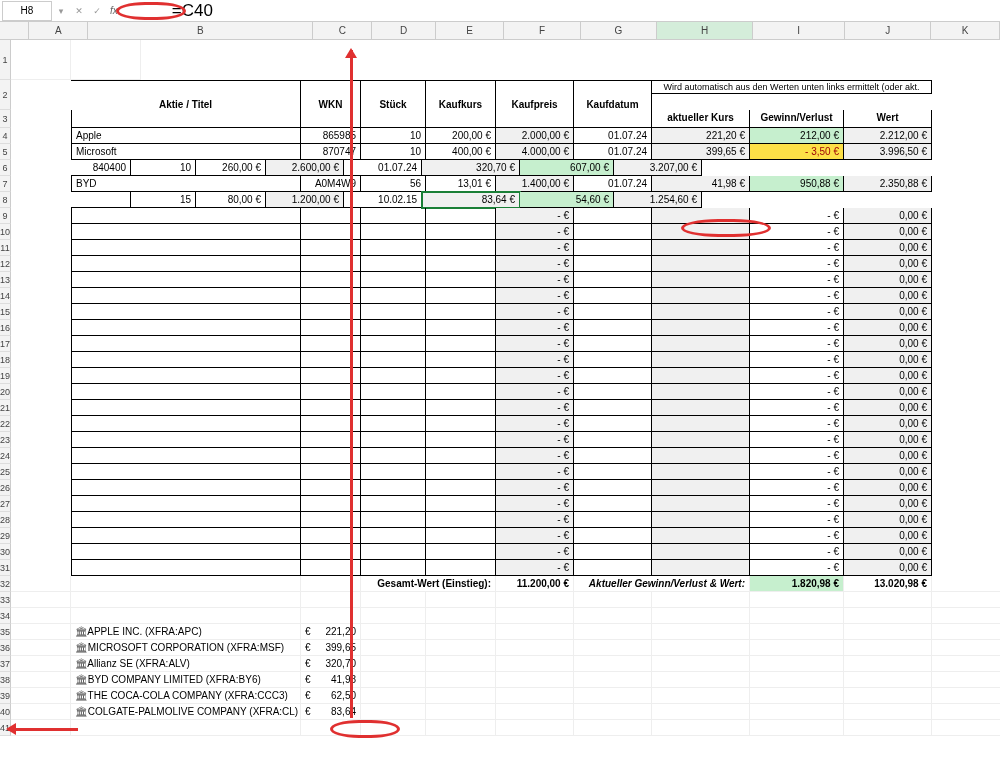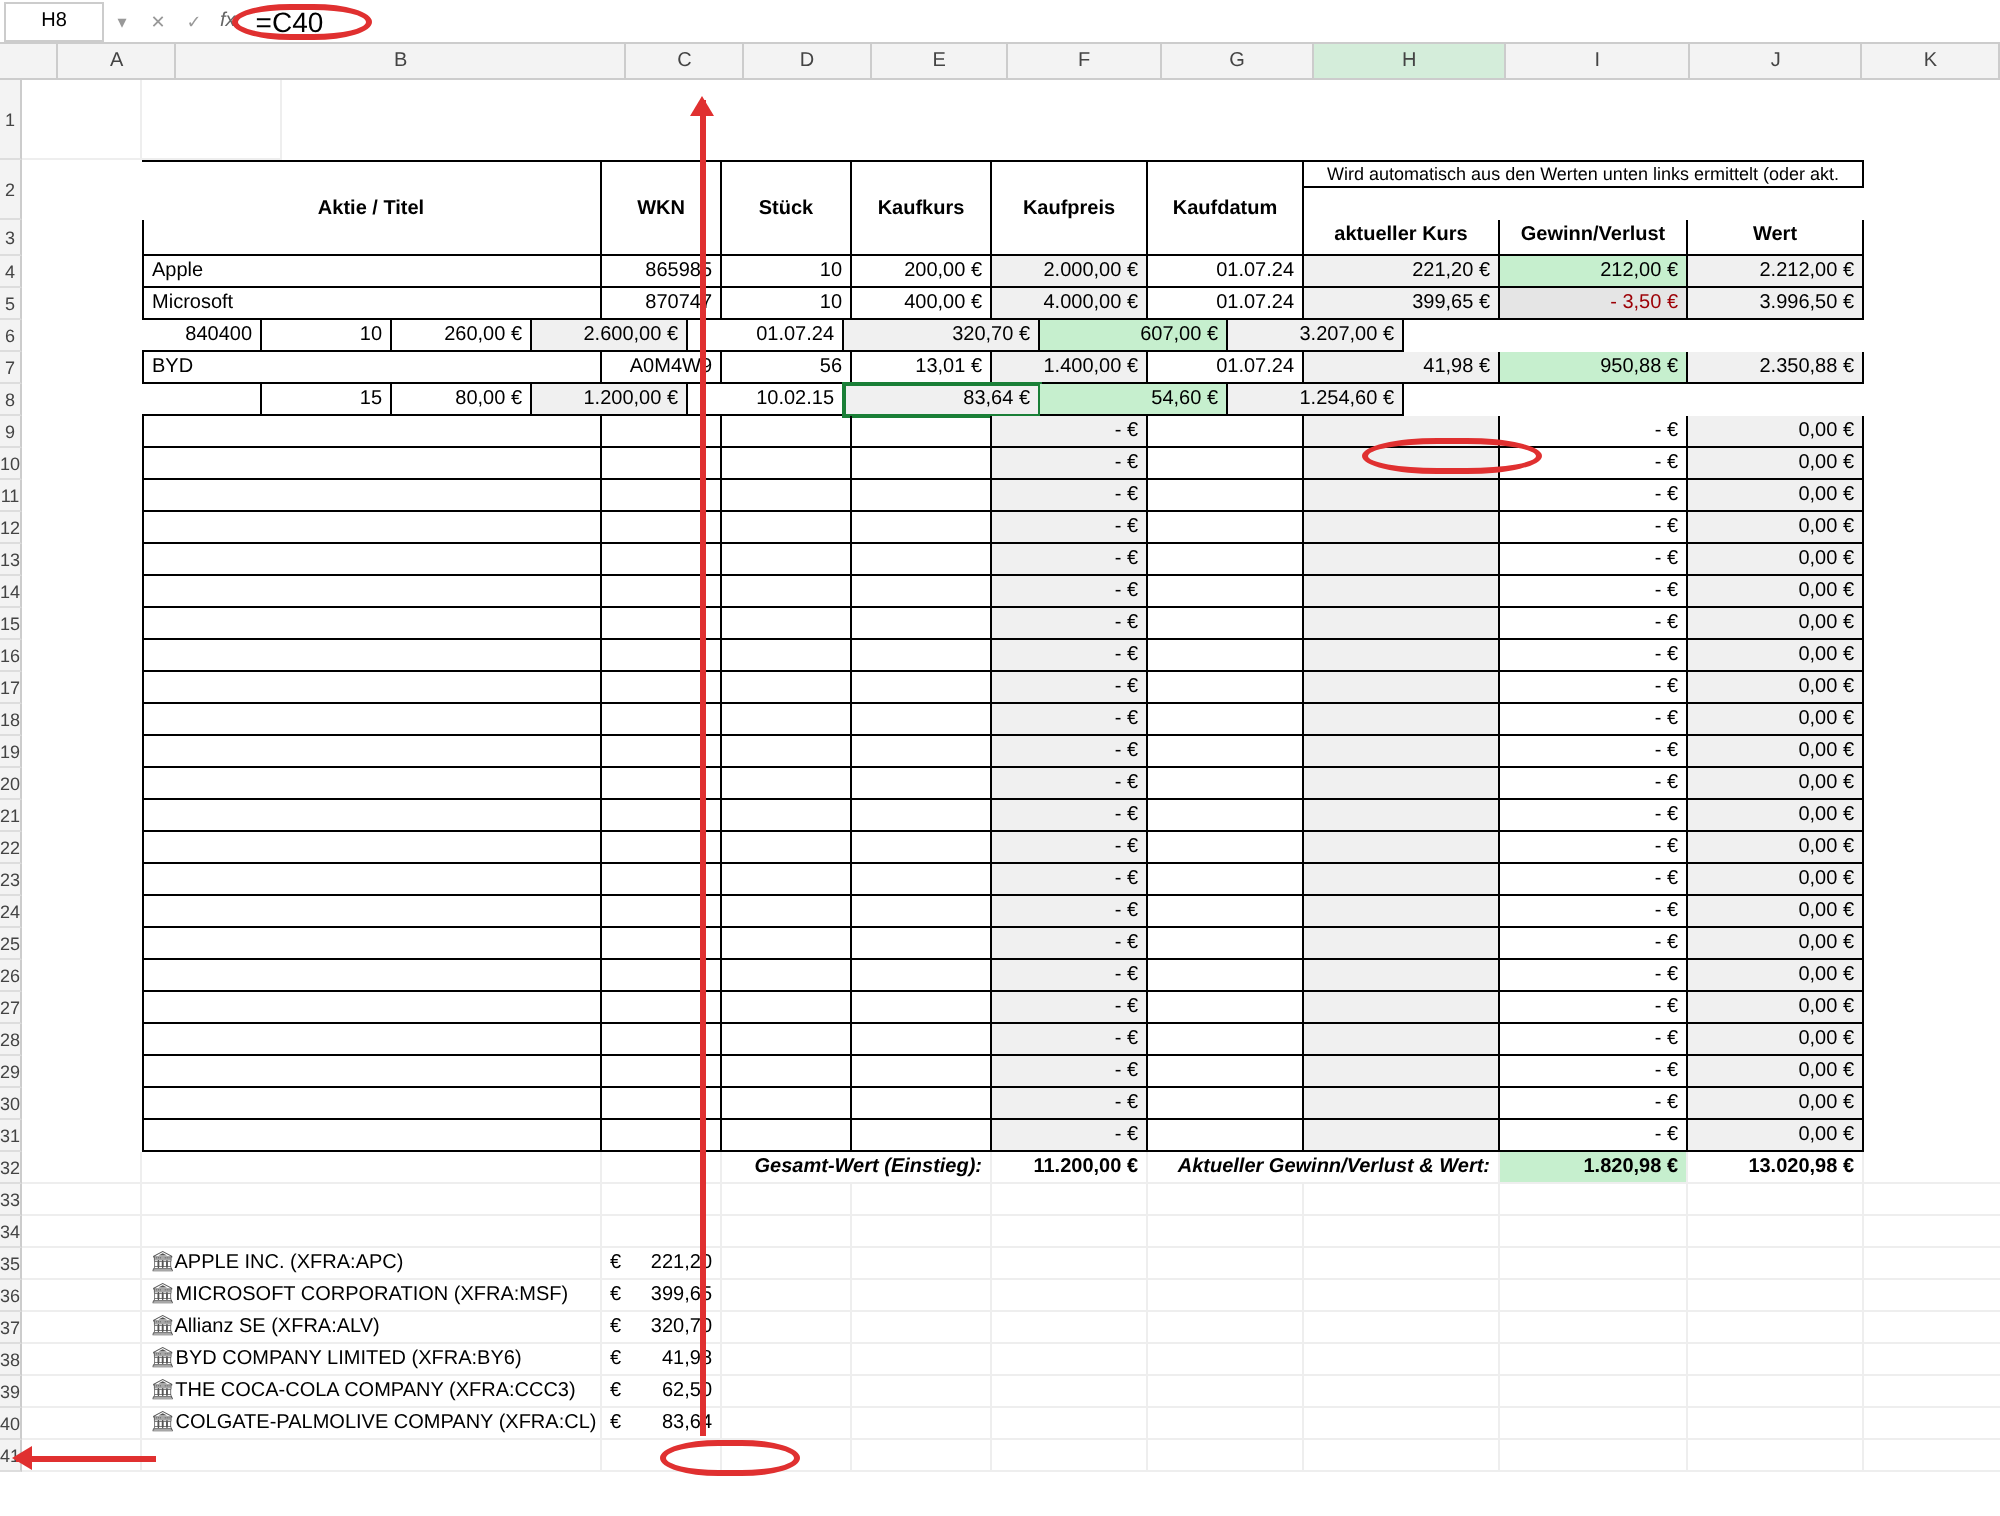--- a/index.html
+++ b/index.html
@@ -3,21 +3,21 @@
 <meta charset="utf-8">
 <style>
 * { box-sizing: border-box; margin: 0; padding: 0; }
 body { font-family: Arial, sans-serif; font-size: 11px; background: #fff; width: 1000px; height: 758px; overflow: hidden; position: relative; }
 
 
 .formula-bar { height: 22px; border-bottom: 1px solid #ccc; display: flex; align-items: center; background: #fff; font-size: 11px; }
 .name-box { width: 50px; height: 20px; border: 1px solid #ccc; text-align: center; line-height: 18px; margin-left: 2px; background: #fff; font-size: 10px; }
 .fb-ctrl { width: 18px; text-align: center; color: #999; font-size: 9px; }
 .fx-label { font-style: italic; color: #666; padding: 0 4px; font-size: 10px; }
-.formula-input { flex: 1; padding: 0 6px; font-size: 14px; }
+.formula-input { flex: 1; padding: 0 6px; font-size: 17px; margin-left: 44px; }
 
 
 .col-headers { display: flex; height: 18px; background: #f3f3f3; border-bottom: 1px solid #ccc; }
 .corner { width: 30px; border-right: 1px solid #ccc; }
 .ch { border-right: 1px solid #ccc; text-align: center; line-height: 18px; color: #444; font-size: 10px; }
 
 
 .grid-body { display: flex; }
 .row-headers { width: 30px; background: #f3f3f3; }
 .rh { height: 16px; border-bottom: 1px solid #ddd; border-right: 1px solid #ccc; text-align: center; line-height: 16px; color: #444; font-size: 9px; }
@@ -33,21 +33,21 @@
 .cell { border-right: 1px solid #eee; border-bottom: 1px solid #eee; padding: 0 4px; overflow: hidden; white-space: nowrap; line-height: 16px; font-size: 10px; }
 .cell.right { text-align: right; }
 .cell.center { text-align: center; }
 .cell.bold { font-weight: bold; }
 
 
 .tbl .cell { border-right: 1px solid #000; border-bottom: 1px solid #000; }
 .tbl-top .cell { border-top: 1px solid #000; }
 .shaded { background: #f0f0f0; }
 .green { background: #c6efce; }
-.red { background: #e5e5e5; color: #9c0006; }
+.red { background: #fde047; color: #9c0006; }
 .sel { outline: 2px solid #1a7f37; outline-offset: -1px; }
 
 .title { font-size: 18px; font-weight: bold; text-align: center; line-height: 40px; }
 
 
 .cA { width: 60px; }
 .cB { width: 230px; }
 .cC { width: 60px; }
 .cD { width: 65px; }
 .cE { width: 70px; }
@@ -529,21 +529,21 @@
         <div class="cell cG right"></div>
         <div class="cell cH right shaded"></div>
         <div class="cell cI right">-   €</div>
         <div class="cell cJ right shaded">0,00 €</div>
         <div class="cell cK" style="border: none;"></div>
       </div>
       <div class="row">
         <div class="cell cA"></div>
         <div class="cell cB"></div>
         <div class="cell cC"></div>
-        <div class="cell right bold" style="width: 135px; font-style: italic;">Gesamt-Wert (Einstieg):</div>
+        <div class="cell right bold" style="width: 135px;">Gesamt-Wert (Einstieg):</div>
         <div class="cell cF right bold">11.200,00 €</div>
         <div class="cell right bold" style="width: 176px; font-style: italic;">Aktueller Gewinn/Verlust &amp; Wert:</div>
         <div class="cell cI right bold green">1.820,98 €</div>
         <div class="cell cJ right bold">13.020,98 €</div>
         <div class="cell cK"></div>
       </div>
       <div class="row">
         <div class="cell cA"></div>
         <div class="cell cB"></div>
         <div class="cell cC"></div>

